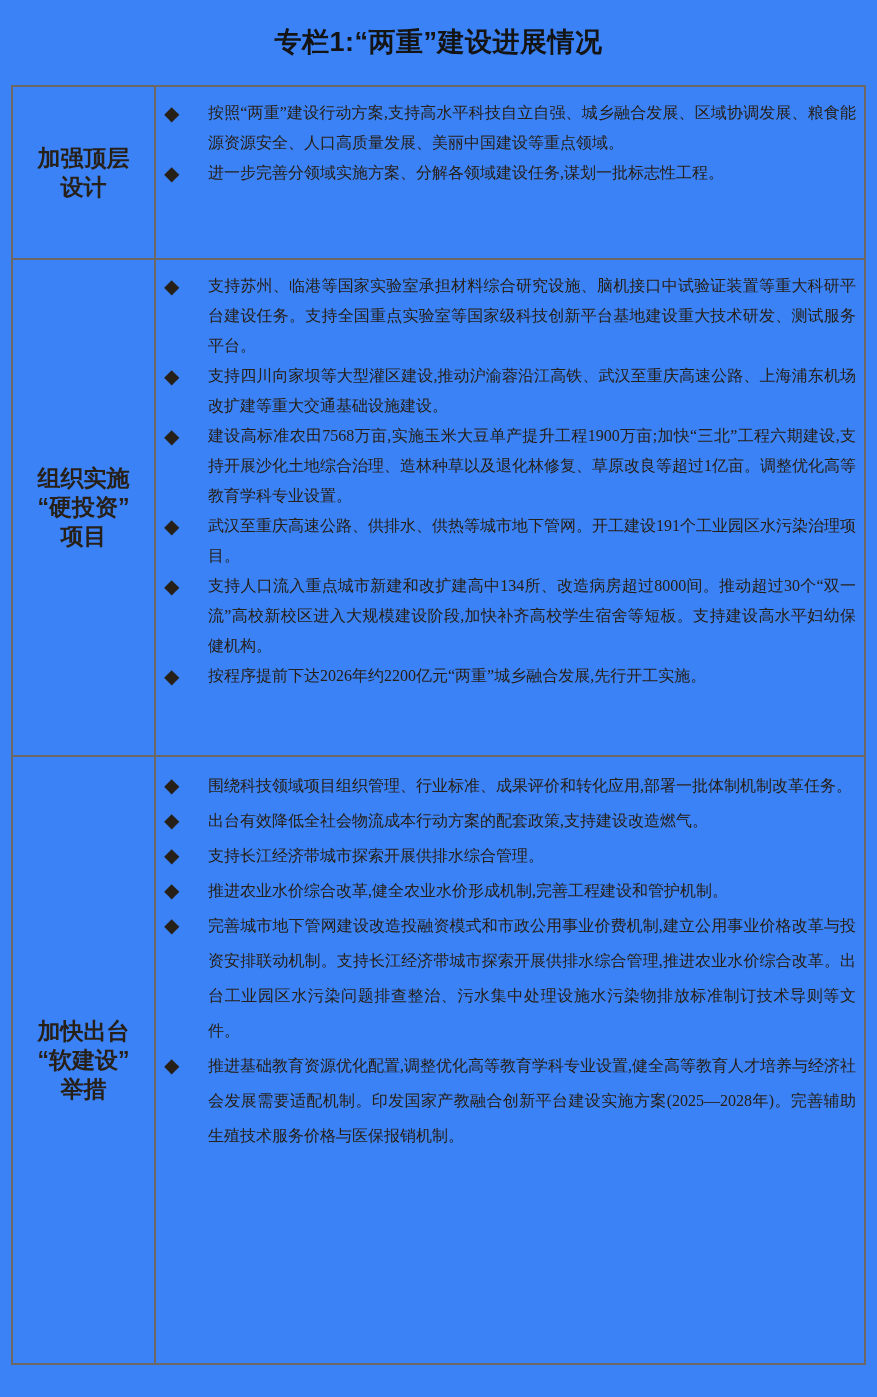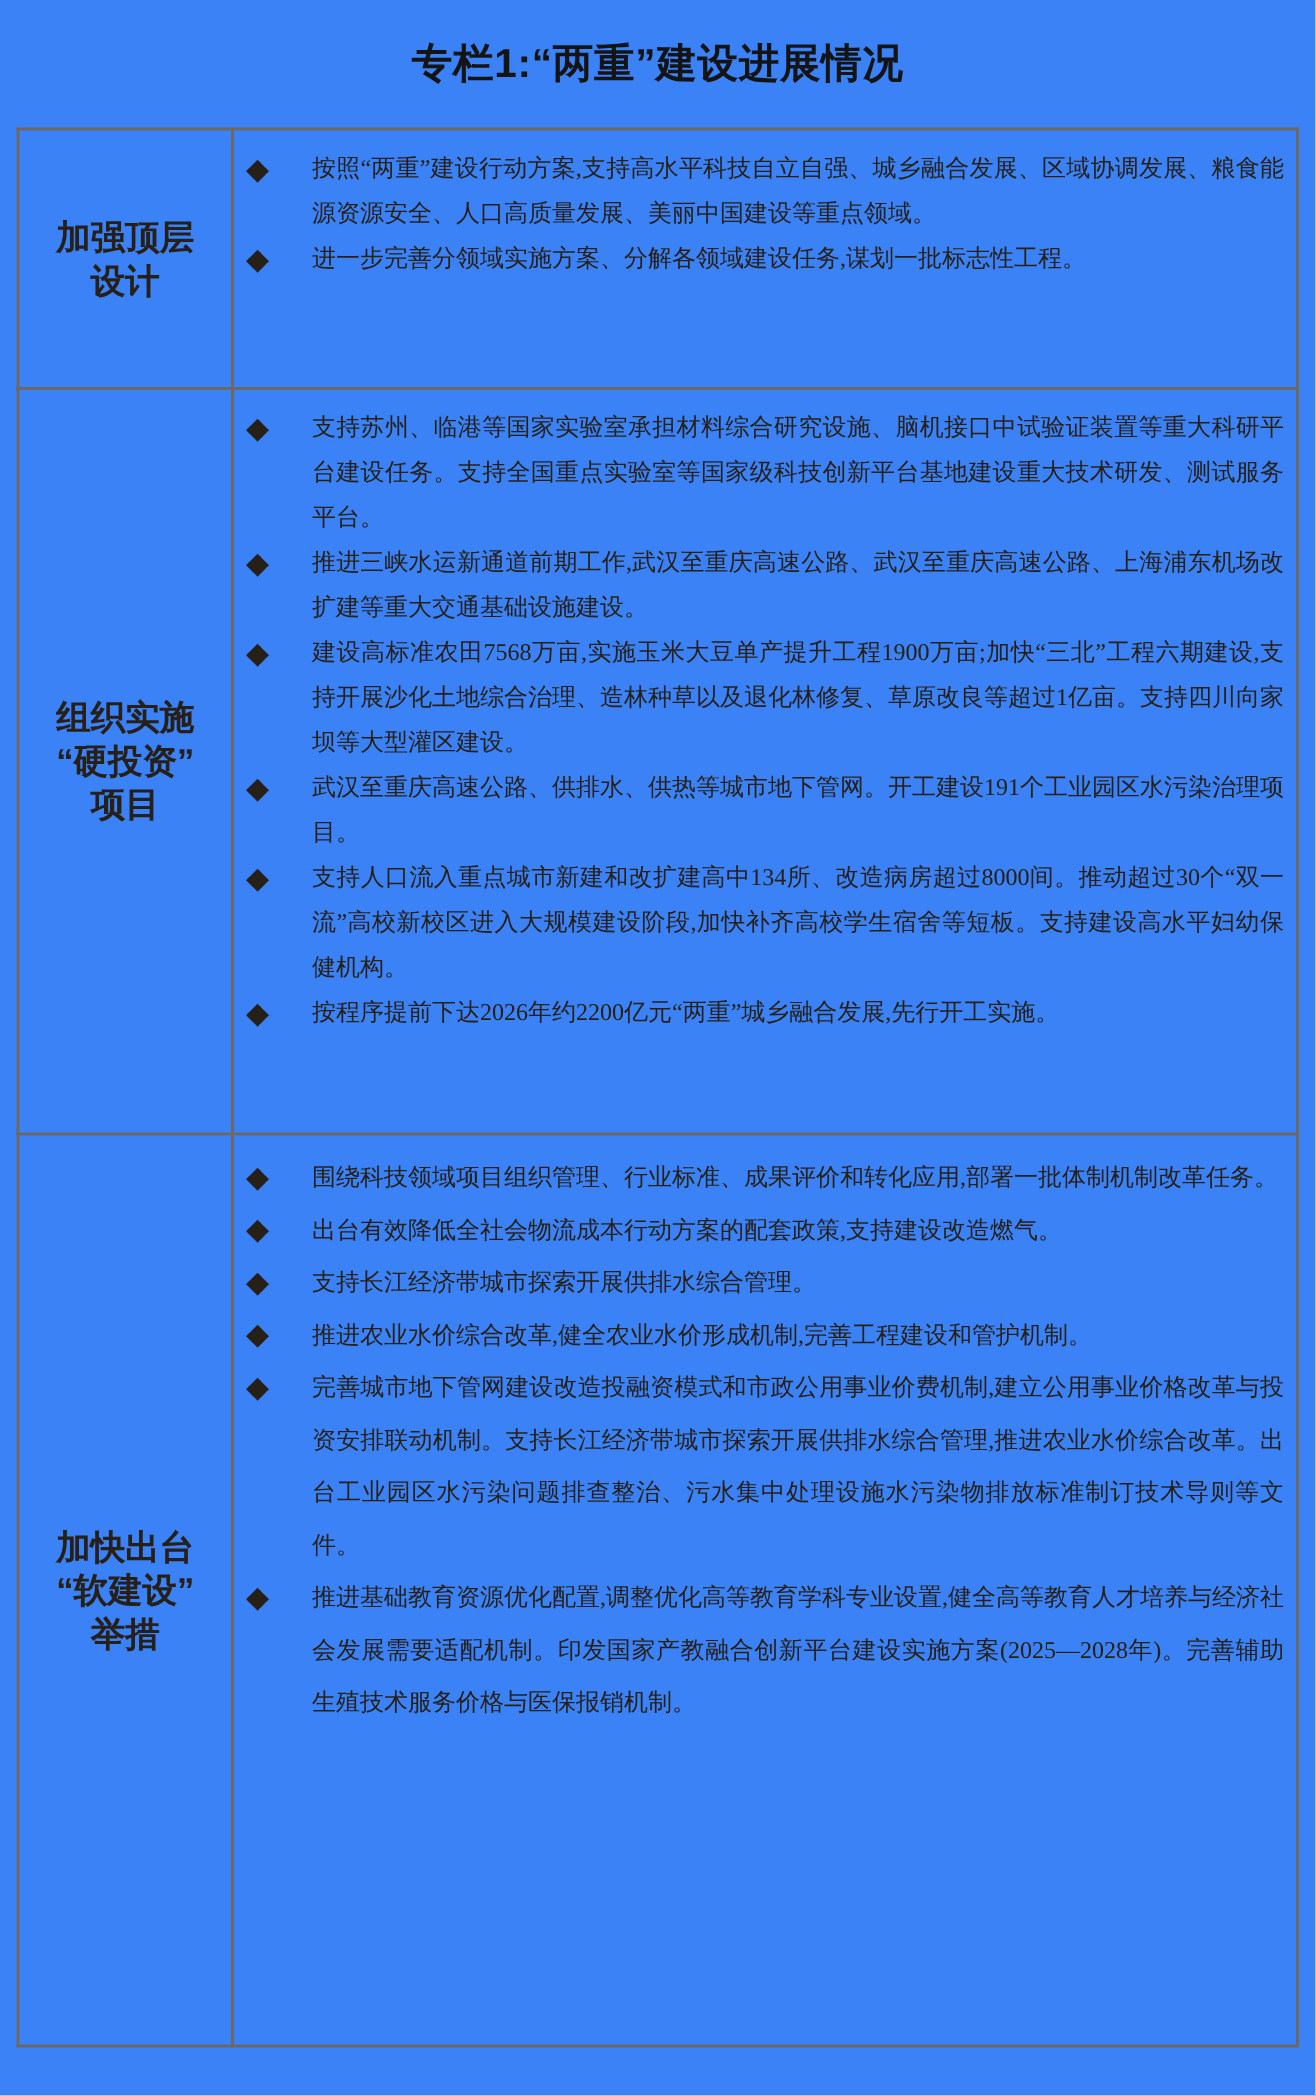--- a/index.html
+++ b/index.html
@@ -101,25 +101,25 @@
         </tr>
         <tr class="table-row row-1">
           <td class="label-cell">组织实施<br>“硬投资”<br>项目</td>
           <td class="content-cell">
             <div class="bullet">
               <span class="diamond">◆</span>
               <span class="bullet-text">支持苏州、临港等国家实验室承担材料综合研究设施、脑机接口中试验证装置等重大科研平台建设任务。支持全国重点实验室等国家级科技创新平台基地建设重大技术研发、测试服务平台。</span>
             </div>
             <div class="bullet">
               <span class="diamond">◆</span>
-              <span class="bullet-text">推进三峡水运新通道前期工作,武汉至重庆高速公路、武汉至重庆高速公路、上海浦东机场改扩建等重大交通基础设施建设。</span>
+              <span class="bullet-text">支持四川向家坝等大型灌区建设,推动沪渝蓉沿江高铁、武汉至重庆高速公路、上海浦东机场改扩建等重大交通基础设施建设。</span>
             </div>
             <div class="bullet">
               <span class="diamond">◆</span>
-              <span class="bullet-text">建设高标准农田7568万亩,实施玉米大豆单产提升工程1900万亩;加快“三北”工程六期建设,支持开展沙化土地综合治理、造林种草以及退化林修复、草原改良等超过1亿亩。支持四川向家坝等大型灌区建设。</span>
+              <span class="bullet-text">建设高标准农田7568万亩,实施玉米大豆单产提升工程1900万亩;加快“三北”工程六期建设,支持开展沙化土地综合治理、造林种草以及退化林修复、草原改良等超过1亿亩。调整优化高等教育学科专业设置。</span>
             </div>
             <div class="bullet">
               <span class="diamond">◆</span>
               <span class="bullet-text">武汉至重庆高速公路、供排水、供热等城市地下管网。开工建设191个工业园区水污染治理项目。</span>
             </div>
             <div class="bullet">
               <span class="diamond">◆</span>
               <span class="bullet-text">支持人口流入重点城市新建和改扩建高中134所、改造病房超过8000间。推动超过30个“双一流”高校新校区进入大规模建设阶段,加快补齐高校学生宿舍等短板。支持建设高水平妇幼保健机构。</span>
             </div>
             <div class="bullet">

